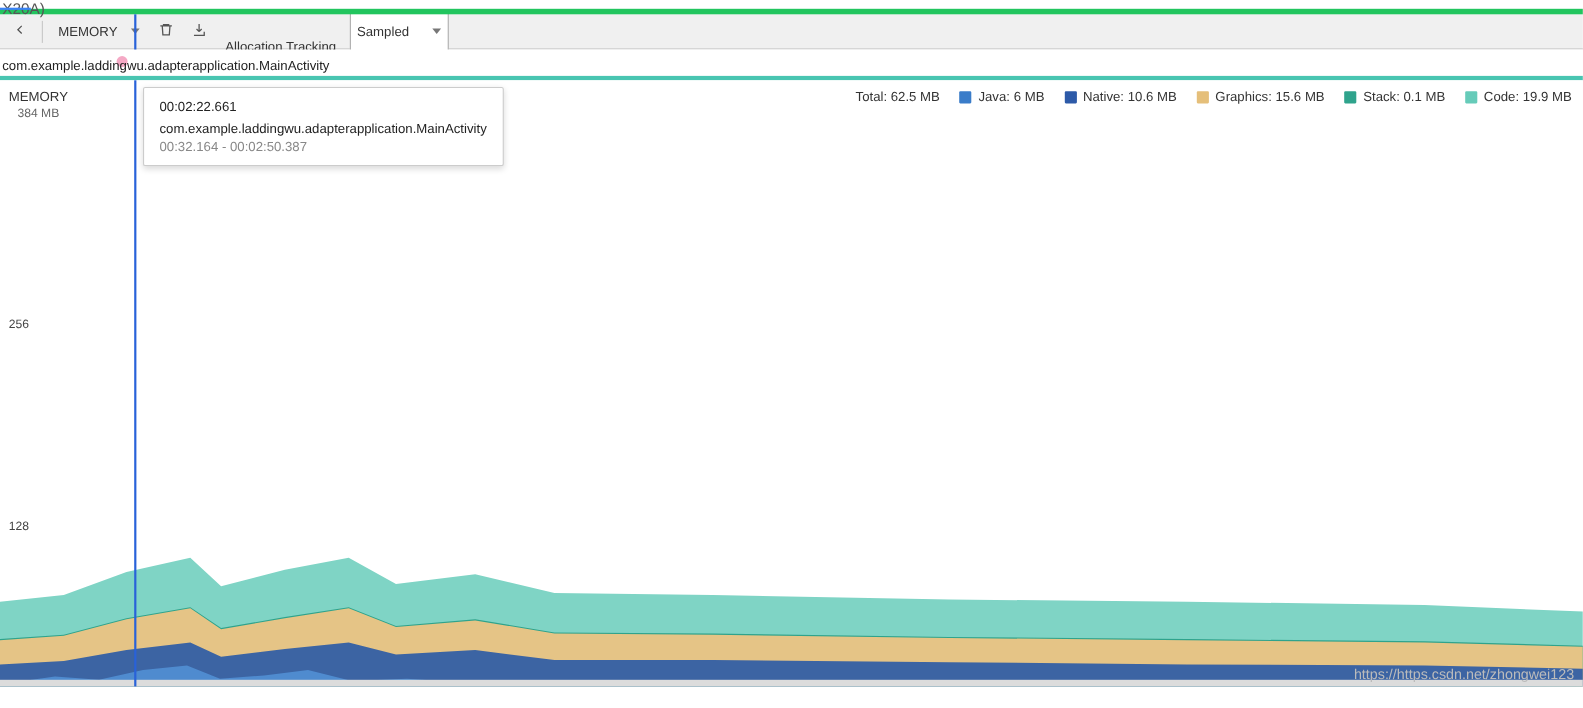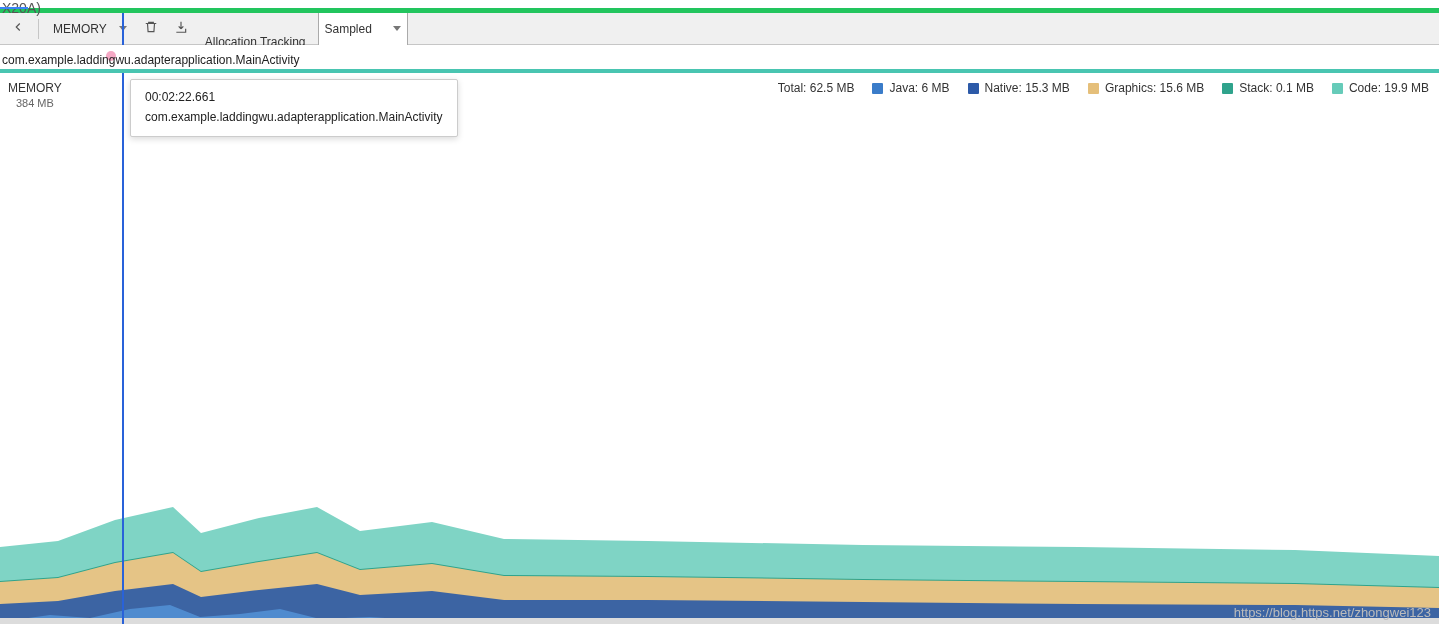--- a/index.html
+++ b/index.html
@@ -159,37 +159,41 @@
     <div class="legend">
       <div class="lg-item">
         <span>Total: 62.5 MB</span>
       </div>
       <div class="lg-item">
         <span class="sw" style="background:#3a7cc9"></span>
         <span>Java: 6 MB</span>
       </div>
       <div class="lg-item">
         <span class="sw" style="background:#2d5aa8"></span>
-        <span>Native: 15.3 MB</span>
+        <span>Native: 10.6 MB</span>
       </div>
       <div class="lg-item">
         <span class="sw" style="background:#e5bf7a"></span>
         <span>Graphics: 15.6 MB</span>
       </div>
       <div class="lg-item">
         <span class="sw" style="background:#2fa38c"></span>
         <span>Stack: 0.1 MB</span>
       </div>
       <div class="lg-item">
         <span class="sw" style="background:#66cbb9"></span>
         <span>Code: 19.9 MB</span>
       </div>
     </div>
   </div>
 
+  <div class="y-axis">
+    <div class="y-tick" style="top:216px">256</div>
+    <div class="y-tick" style="top:400px">128</div>
+  </div>
 
   <svg class="area" viewBox="0 0 1439 551" preserveAspectRatio="none">
 
     <path fill="#7fd4c5" d="
       M0,474 L58,468 L115,447 L173,434 L201,460 L259,445 L317,434 L360,458 L432,449 L504,466 L648,468 L863,472 L1079,474 L1295,477 L1439,483
       L1439,551 L0,551 Z"></path>
 
     <path fill="#2fa38c" d="
       M0,508 L58,504 L115,489 L173,479 L201,498 L259,488 L317,479 L360,496 L432,490 L504,502 L648,503 L863,506 L1079,508 L1295,510 L1439,514
       L1439,551 L0,551 Z"></path>
@@ -205,17 +209,18 @@
     <path fill="#4f8bcf" d="
       M0,549 L50,542 L90,545 L130,536 L170,532 L200,544 L240,541 L280,536 L320,546 L370,544 L430,548 L1439,551
       L1439,551 L0,551 Z"></path>
   </svg>
 
   <div class="cursor-line"></div>
 
   <div class="tooltip">
     <div class="t-time">00:02:22.661</div>
     <div class="t-act">com.example.laddingwu.adapterapplication.MainActivity</div>
-  </div>
-
-  <div class="watermark">https://blog.https.net/zhongwei123</div>
+    <div class="t-range">00:32.164 - 00:02:50.387</div>
+  </div>
+
+  <div class="watermark">https://https.csdn.net/zhongwei123</div>
   <div class="bottom-scroll"></div>
 </div>
 
 </body></html>

